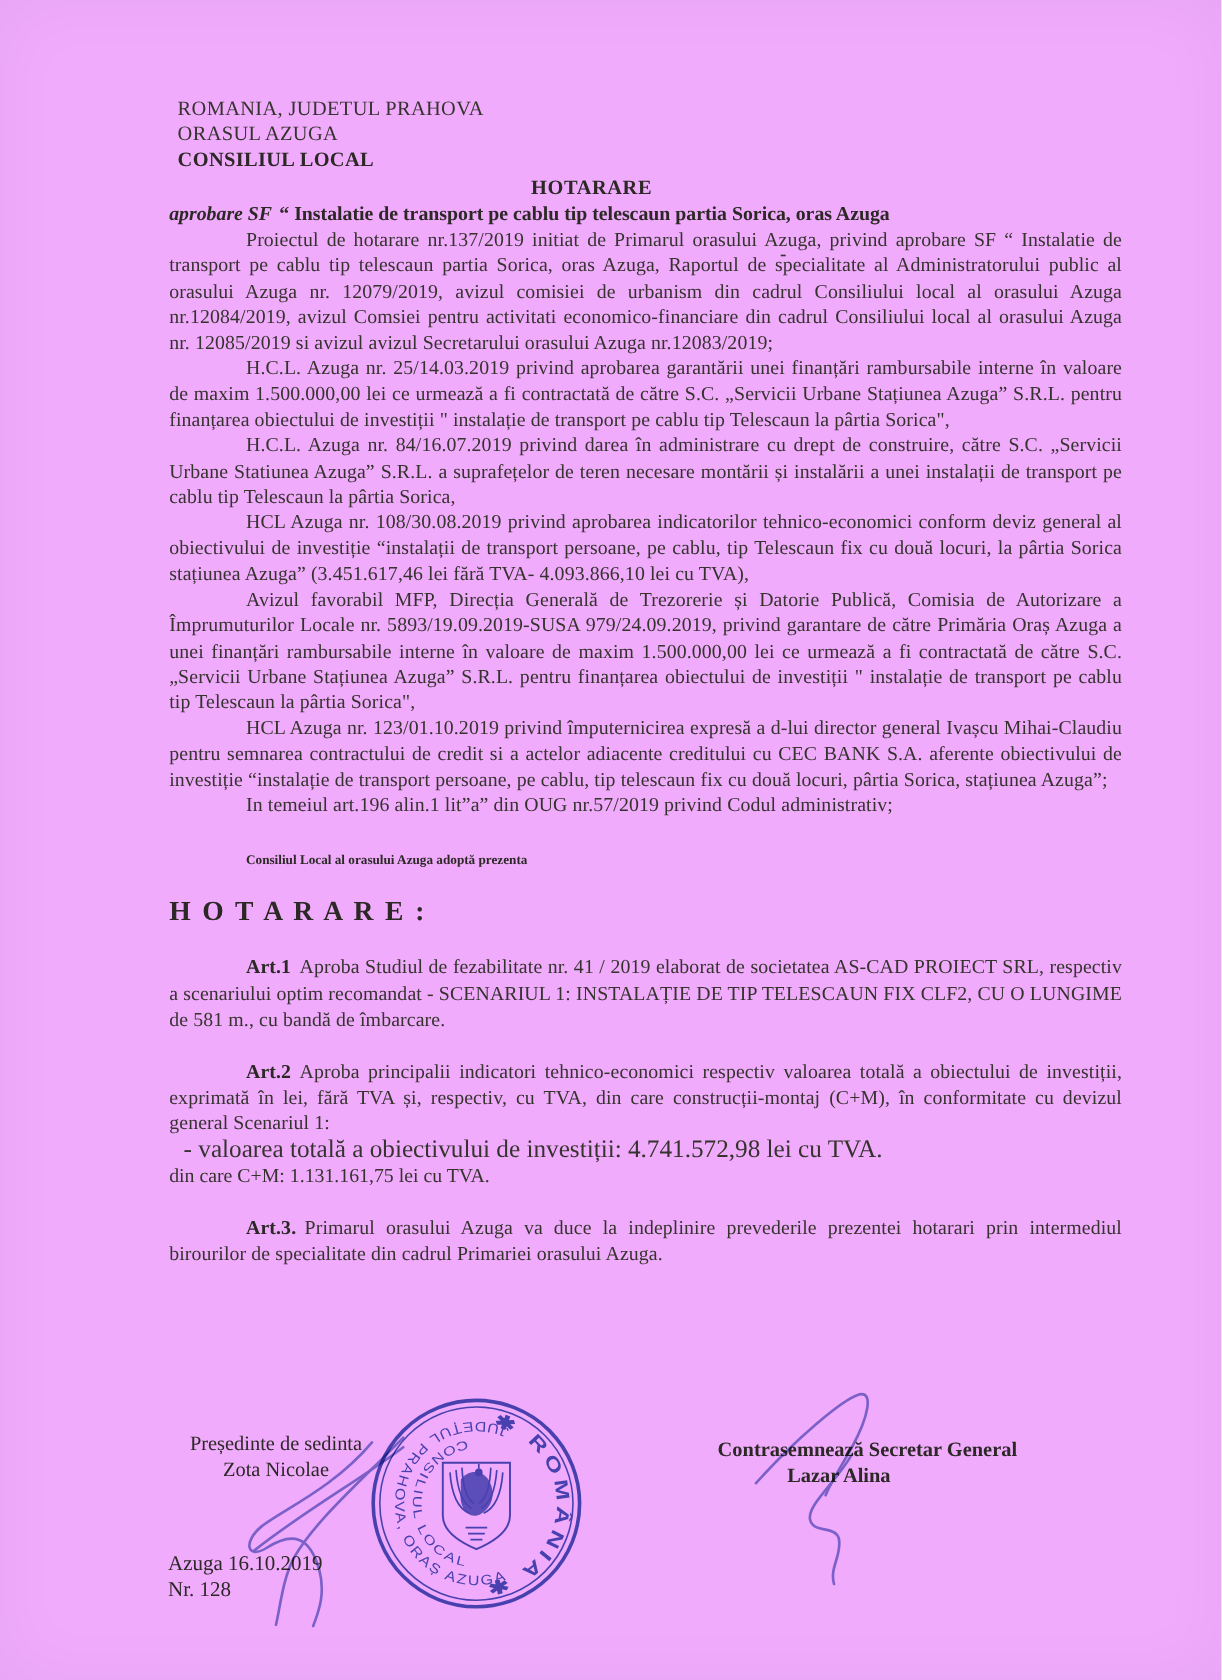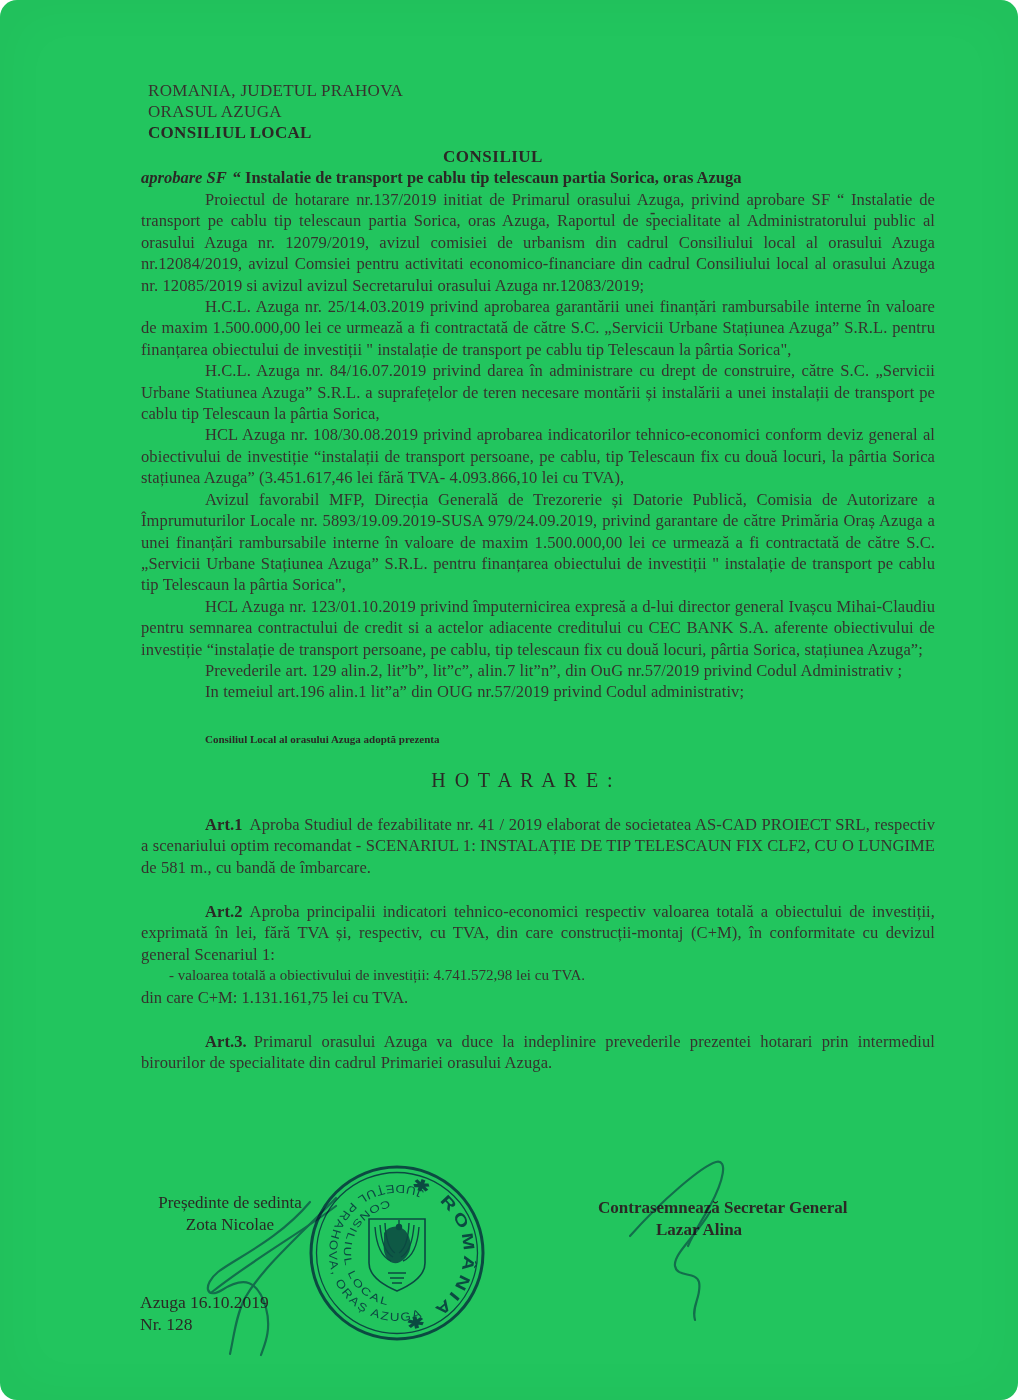--- a/index.html
+++ b/index.html
@@ -1,43 +1,42 @@
 <!DOCTYPE html>
 <html lang="ro"><head>
 <meta charset="utf-8">
 <style>
   html,body{margin:0;padding:0;background:#ffffff;}
   .page{
     position:relative;
     width:1018px;height:1400px;
-    background:#22c55e;
+    background:#f0abfc;
     box-shadow:inset 0 0 60px rgba(0,0,0,.035);
     font-family:"Liberation Serif","DejaVu Serif",serif;
     color:#36332e;
     overflow:hidden;
-    border-radius:17px;
   }
   .content{position:absolute;left:141px;top:80px;width:794px;}
   .header{padding-left:7px;font-size:17px;line-height:21px;letter-spacing:.3px;}
   .bold{font-weight:bold;color:#2b2825;}
   .title{margin-top:3px;text-align:center;font-weight:bold;font-size:17px;line-height:21px;letter-spacing:.5px;color:#2b2825;padding-right:90px;}
   .subtitle{font-weight:bold;font-size:16.5px;line-height:22px;color:#2b2825;}
   .subtitle i{margin-right:6px;font-style:italic;}
   p{margin:0;}
   .indent{text-indent:64px;}
   .intro{margin-top:35px;font-size:16.5px;line-height:21.4px;}
   .body-par{
     text-align:justify;text-indent:64px;
     font-size:16.5px;line-height:21.4px;letter-spacing:.1px;
   }
   .adopt{margin-top:26px;font-size:11px;line-height:21px;}
-  .decision{margin-top:19px;margin-bottom:3px;text-align:center;font-weight:normal;font-size:20px;letter-spacing:2px;color:#2b2825;padding-right:30px;}
+  .decision{margin-top:19px;margin-bottom:3px;text-align:left;font-weight:bold;font-size:23px;letter-spacing:2px;color:#2b2825;padding-right:30px;}
   .article{margin-top:22px;text-align:justify;text-indent:64px;font-size:16.5px;line-height:21.6px;letter-spacing:.1px;}
   .article .art-label{font-weight:bold;color:#2b2825;margin-right:7px;}
-  .art2-value{margin-left:28px;font-size:15px;line-height:21.6px;}
+  .art2-value{margin-left:12px;font-size:21px;line-height:21.6px;}
   .art2-cm{text-align:left;font-size:16.5px;line-height:21.6px;}
   .stray-mark{position:absolute;left:650px;top:204px;font-weight:bold;font-size:16px;color:#36332e;}
   .sig-left{position:absolute;left:138px;top:1192px;width:184px;text-align:center;font-weight:normal;font-size:17px;line-height:22px;color:#2b2825;}
   .sig-right{position:absolute;left:598px;top:1197px;width:280px;font-weight:bold;font-size:17px;line-height:22px;color:#2b2825;}
   .sig-right .sig-name{padding-left:58px;}
   .footer{position:absolute;left:140px;top:1291px;font-weight:normal;font-size:17.5px;line-height:22px;color:#2b2825;}
   .stamp-svg{position:absolute;left:303px;top:1159px;mix-blend-mode:multiply;opacity:.92;}
   .sign-svg{position:absolute;left:150px;top:1140px;mix-blend-mode:multiply;}
 </style>
 </head>
@@ -46,34 +45,33 @@
 <div class="page">
 
   <div class="content">
 
     <div class="header">
       <div>ROMANIA, JUDETUL PRAHOVA</div>
       <div>ORASUL  AZUGA</div>
       <div class="bold">CONSILIUL LOCAL</div>
     </div>
 
-    <div class="title">CONSILIUL</div>
+    <div class="title">HOTARARE</div>
 
     <div class="subtitle">
       <i>aprobare SF</i><span>“ Instalatie de transport pe cablu tip telescaun partia Sorica, oras Azuga</span>
     </div>
 
 
     <p class="body-par">Proiectul de hotarare nr.137/2019 initiat de Primarul orasului Azuga,  privind aprobare SF “ Instalatie de transport pe cablu tip telescaun partia Sorica, oras Azuga, Raportul de specialitate al Administratorului public al orasului Azuga nr. 12079/2019, avizul comisiei de urbanism din cadrul Consiliului local al orasului Azuga nr.12084/2019, avizul Comsiei pentru activitati economico-financiare din cadrul Consiliului local al orasului Azuga nr. 12085/2019 si avizul avizul Secretarului orasului Azuga nr.12083/2019;</p>
     <p class="body-par">H.C.L. Azuga nr. 25/14.03.2019 privind aprobarea garantării unei finanțări rambursabile interne în valoare de maxim 1.500.000,00 lei ce urmează a fi contractată de către S.C. „Servicii Urbane Stațiunea Azuga” S.R.L. pentru finanțarea obiectului de investiții " instalație de transport pe cablu tip Telescaun la pârtia Sorica",</p>
     <p class="body-par">H.C.L. Azuga nr. 84/16.07.2019 privind darea în administrare cu drept de construire, către S.C. „Servicii Urbane Statiunea Azuga” S.R.L. a suprafețelor de teren necesare montării și instalării a unei instalații de transport pe cablu tip Telescaun la pârtia Sorica,</p>
     <p class="body-par">HCL Azuga nr. 108/30.08.2019 privind aprobarea indicatorilor tehnico-economici conform deviz general al obiectivului de investiție “instalații de transport persoane, pe cablu, tip Telescaun fix cu două locuri, la pârtia Sorica stațiunea Azuga” (3.451.617,46 lei fără TVA- 4.093.866,10 lei cu TVA),</p>
     <p class="body-par">Avizul favorabil MFP, Direcția Generală de Trezorerie și Datorie Publică, Comisia de Autorizare a Împrumuturilor Locale nr. 5893/19.09.2019-SUSA 979/24.09.2019, privind garantare de către Primăria Oraș Azuga a unei finanțări rambursabile interne în valoare de maxim 1.500.000,00 lei ce urmează a fi contractată de către S.C. „Servicii Urbane Stațiunea Azuga” S.R.L. pentru finanțarea obiectului de investiții " instalație de transport pe cablu tip Telescaun la pârtia Sorica",</p>
     <p class="body-par">HCL Azuga nr. 123/01.10.2019 privind împuternicirea expresă a d-lui director general Ivașcu Mihai-Claudiu pentru semnarea contractului de credit si a actelor adiacente creditului cu CEC BANK S.A. aferente obiectivului de investiție “instalație de transport persoane, pe cablu, tip telescaun fix cu două locuri, pârtia Sorica, stațiunea Azuga”;</p>
-    <p class="body-par">Prevederile art. 129 alin.2, lit”b”, lit”c”, alin.7 lit”n”, din OuG nr.57/2019 privind Codul Administrativ ;</p>
     <p class="body-par">In temeiul art.196 alin.1 lit”a” din OUG nr.57/2019 privind Codul administrativ;</p>
 
     <p class="adopt bold indent">Consiliul Local al orasului Azuga adoptă prezenta</p>
 
     <div class="decision">H O T A R A R E :</div>
 
     <p class="article"><b class="art-label">Art.1</b><span>Aproba Studiul de fezabilitate nr. 41 / 2019  elaborat de societatea AS-CAD PROIECT SRL, respectiv a scenariului optim recomandat - SCENARIUL 1: INSTALAȚIE DE TIP TELESCAUN FIX CLF2, CU O LUNGIME de 581 m., cu bandă de îmbarcare.</span></p>
 
     <p class="article"><b class="art-label">Art.2</b><span>Aproba  principalii indicatori tehnico-economici respectiv valoarea totală a obiectului de investiții, exprimată în lei, fără TVA și, respectiv, cu TVA, din care construcții-montaj (C+M), în conformitate cu devizul general Scenariul 1:</span></p>
     <p class="art2-value">- valoarea totală a obiectivului de investiții: 4.741.572,98 lei cu TVA.</p>

